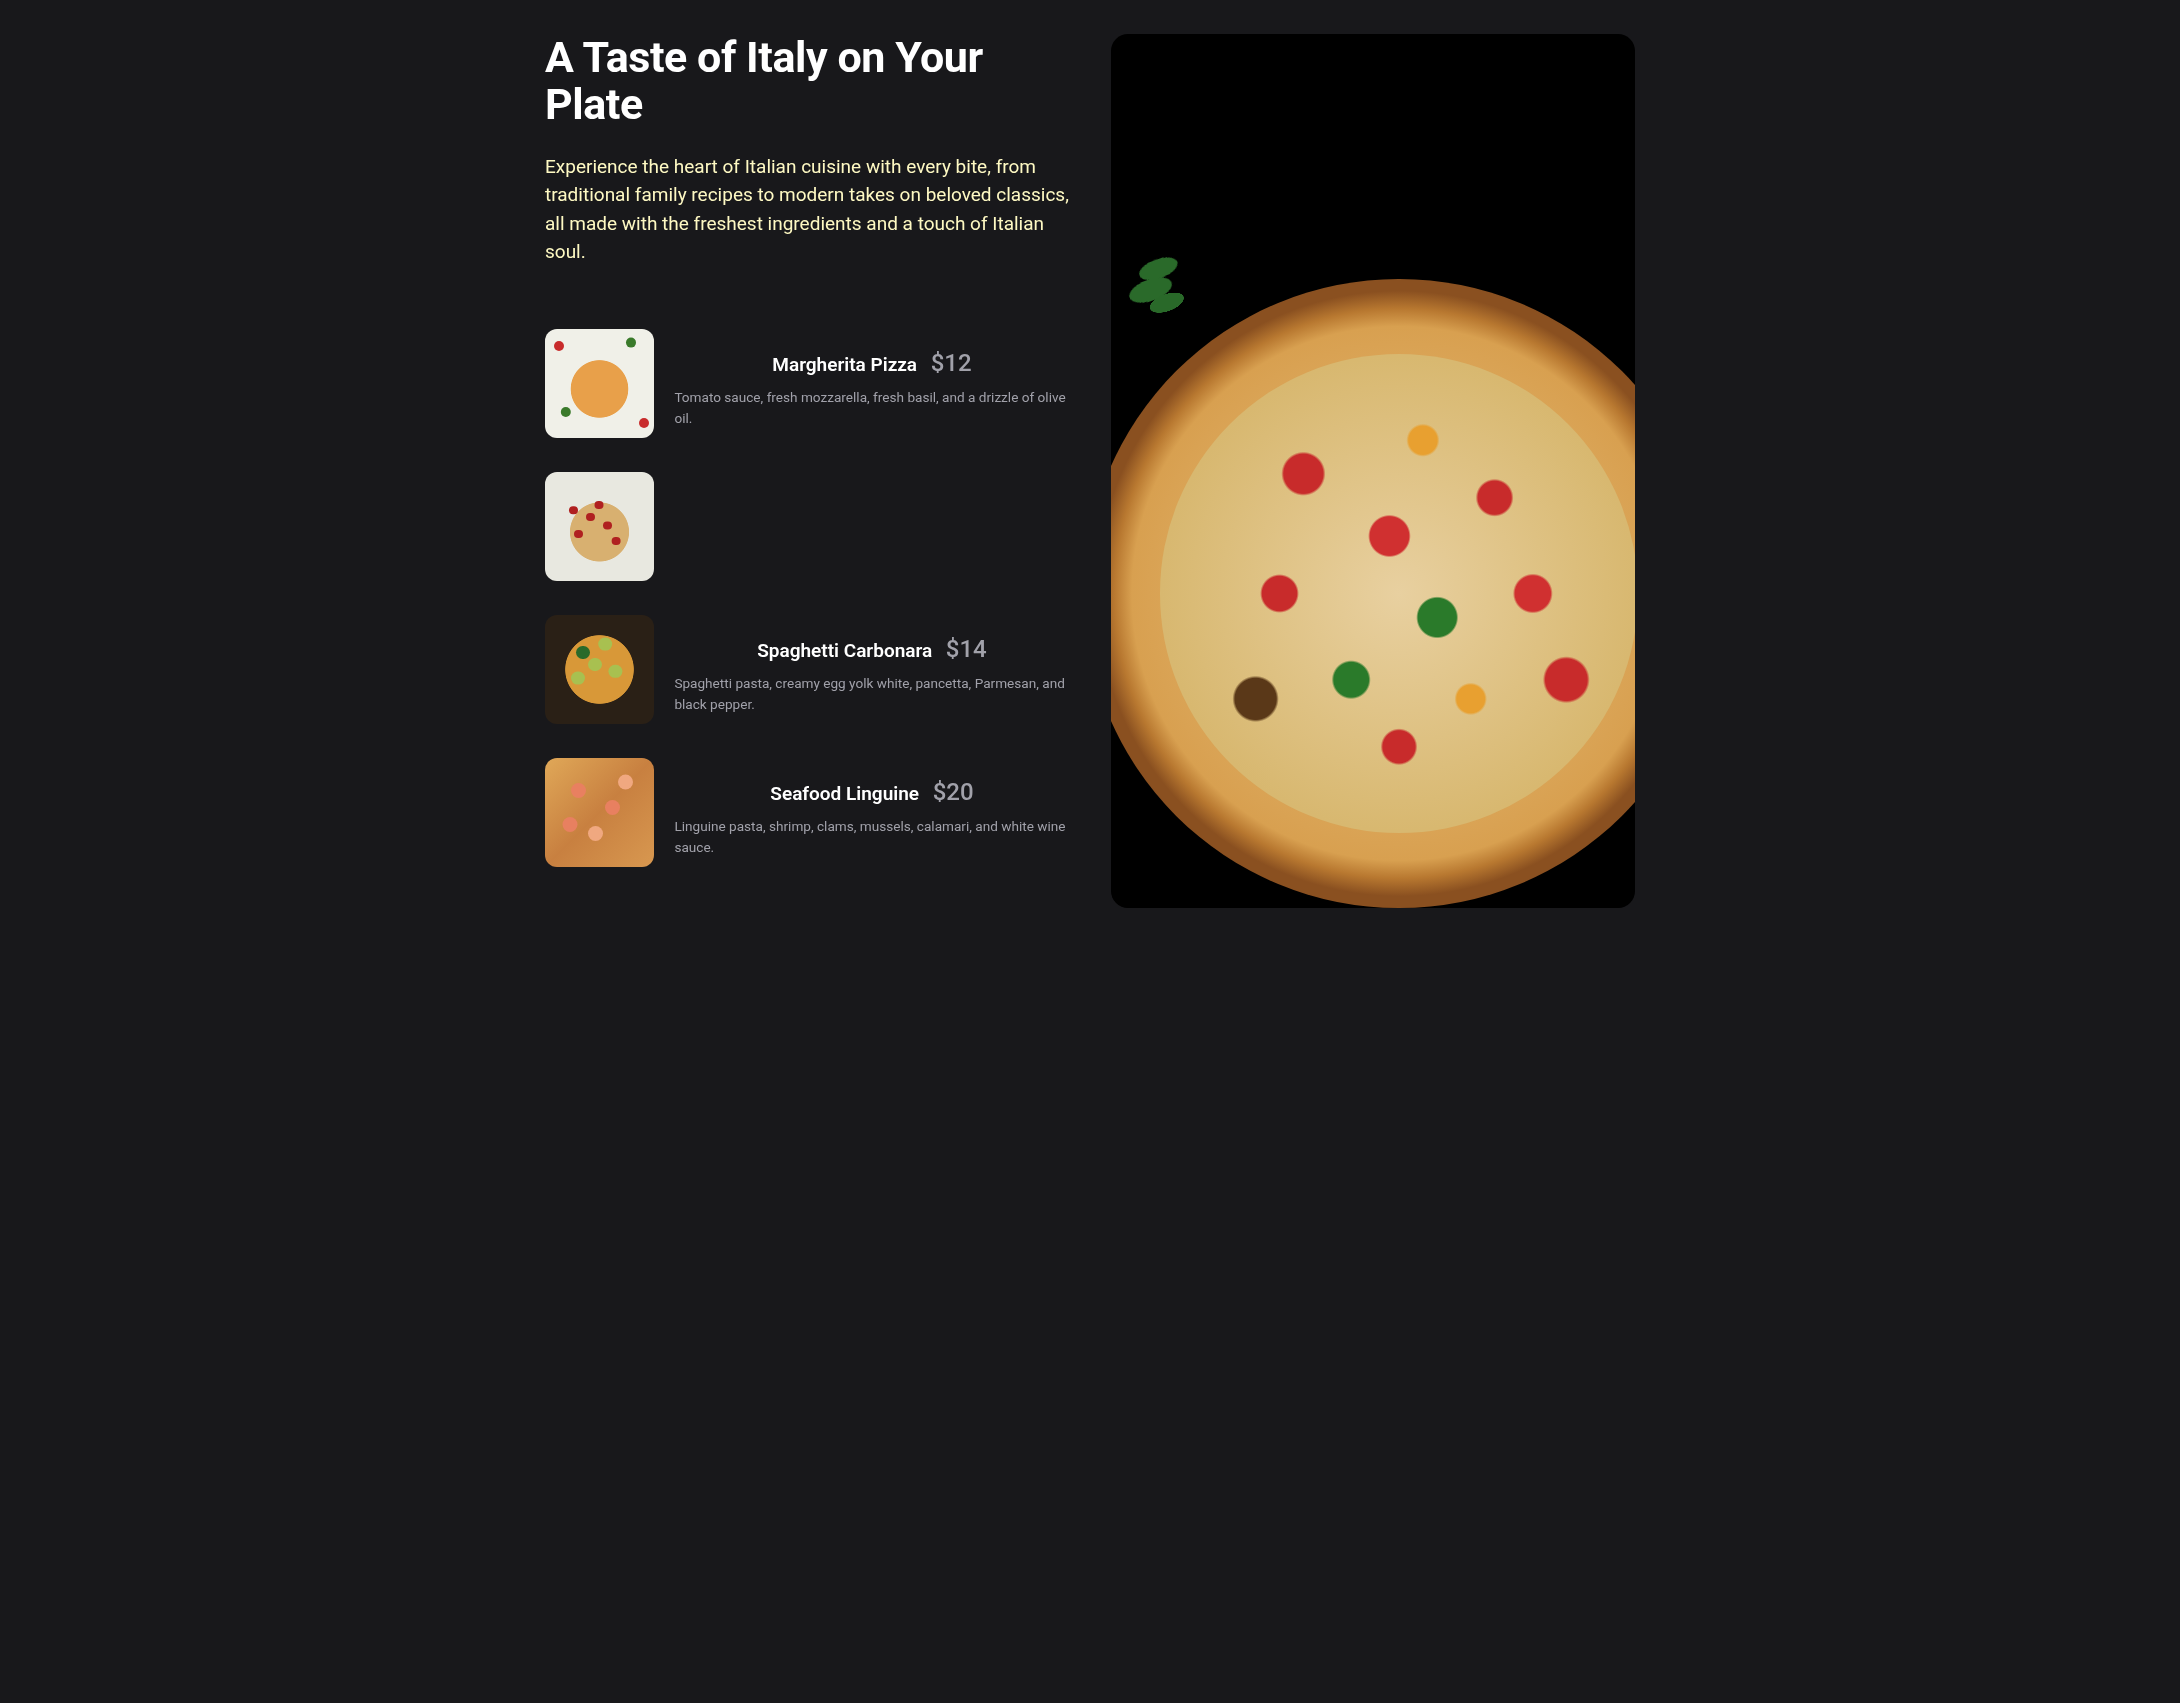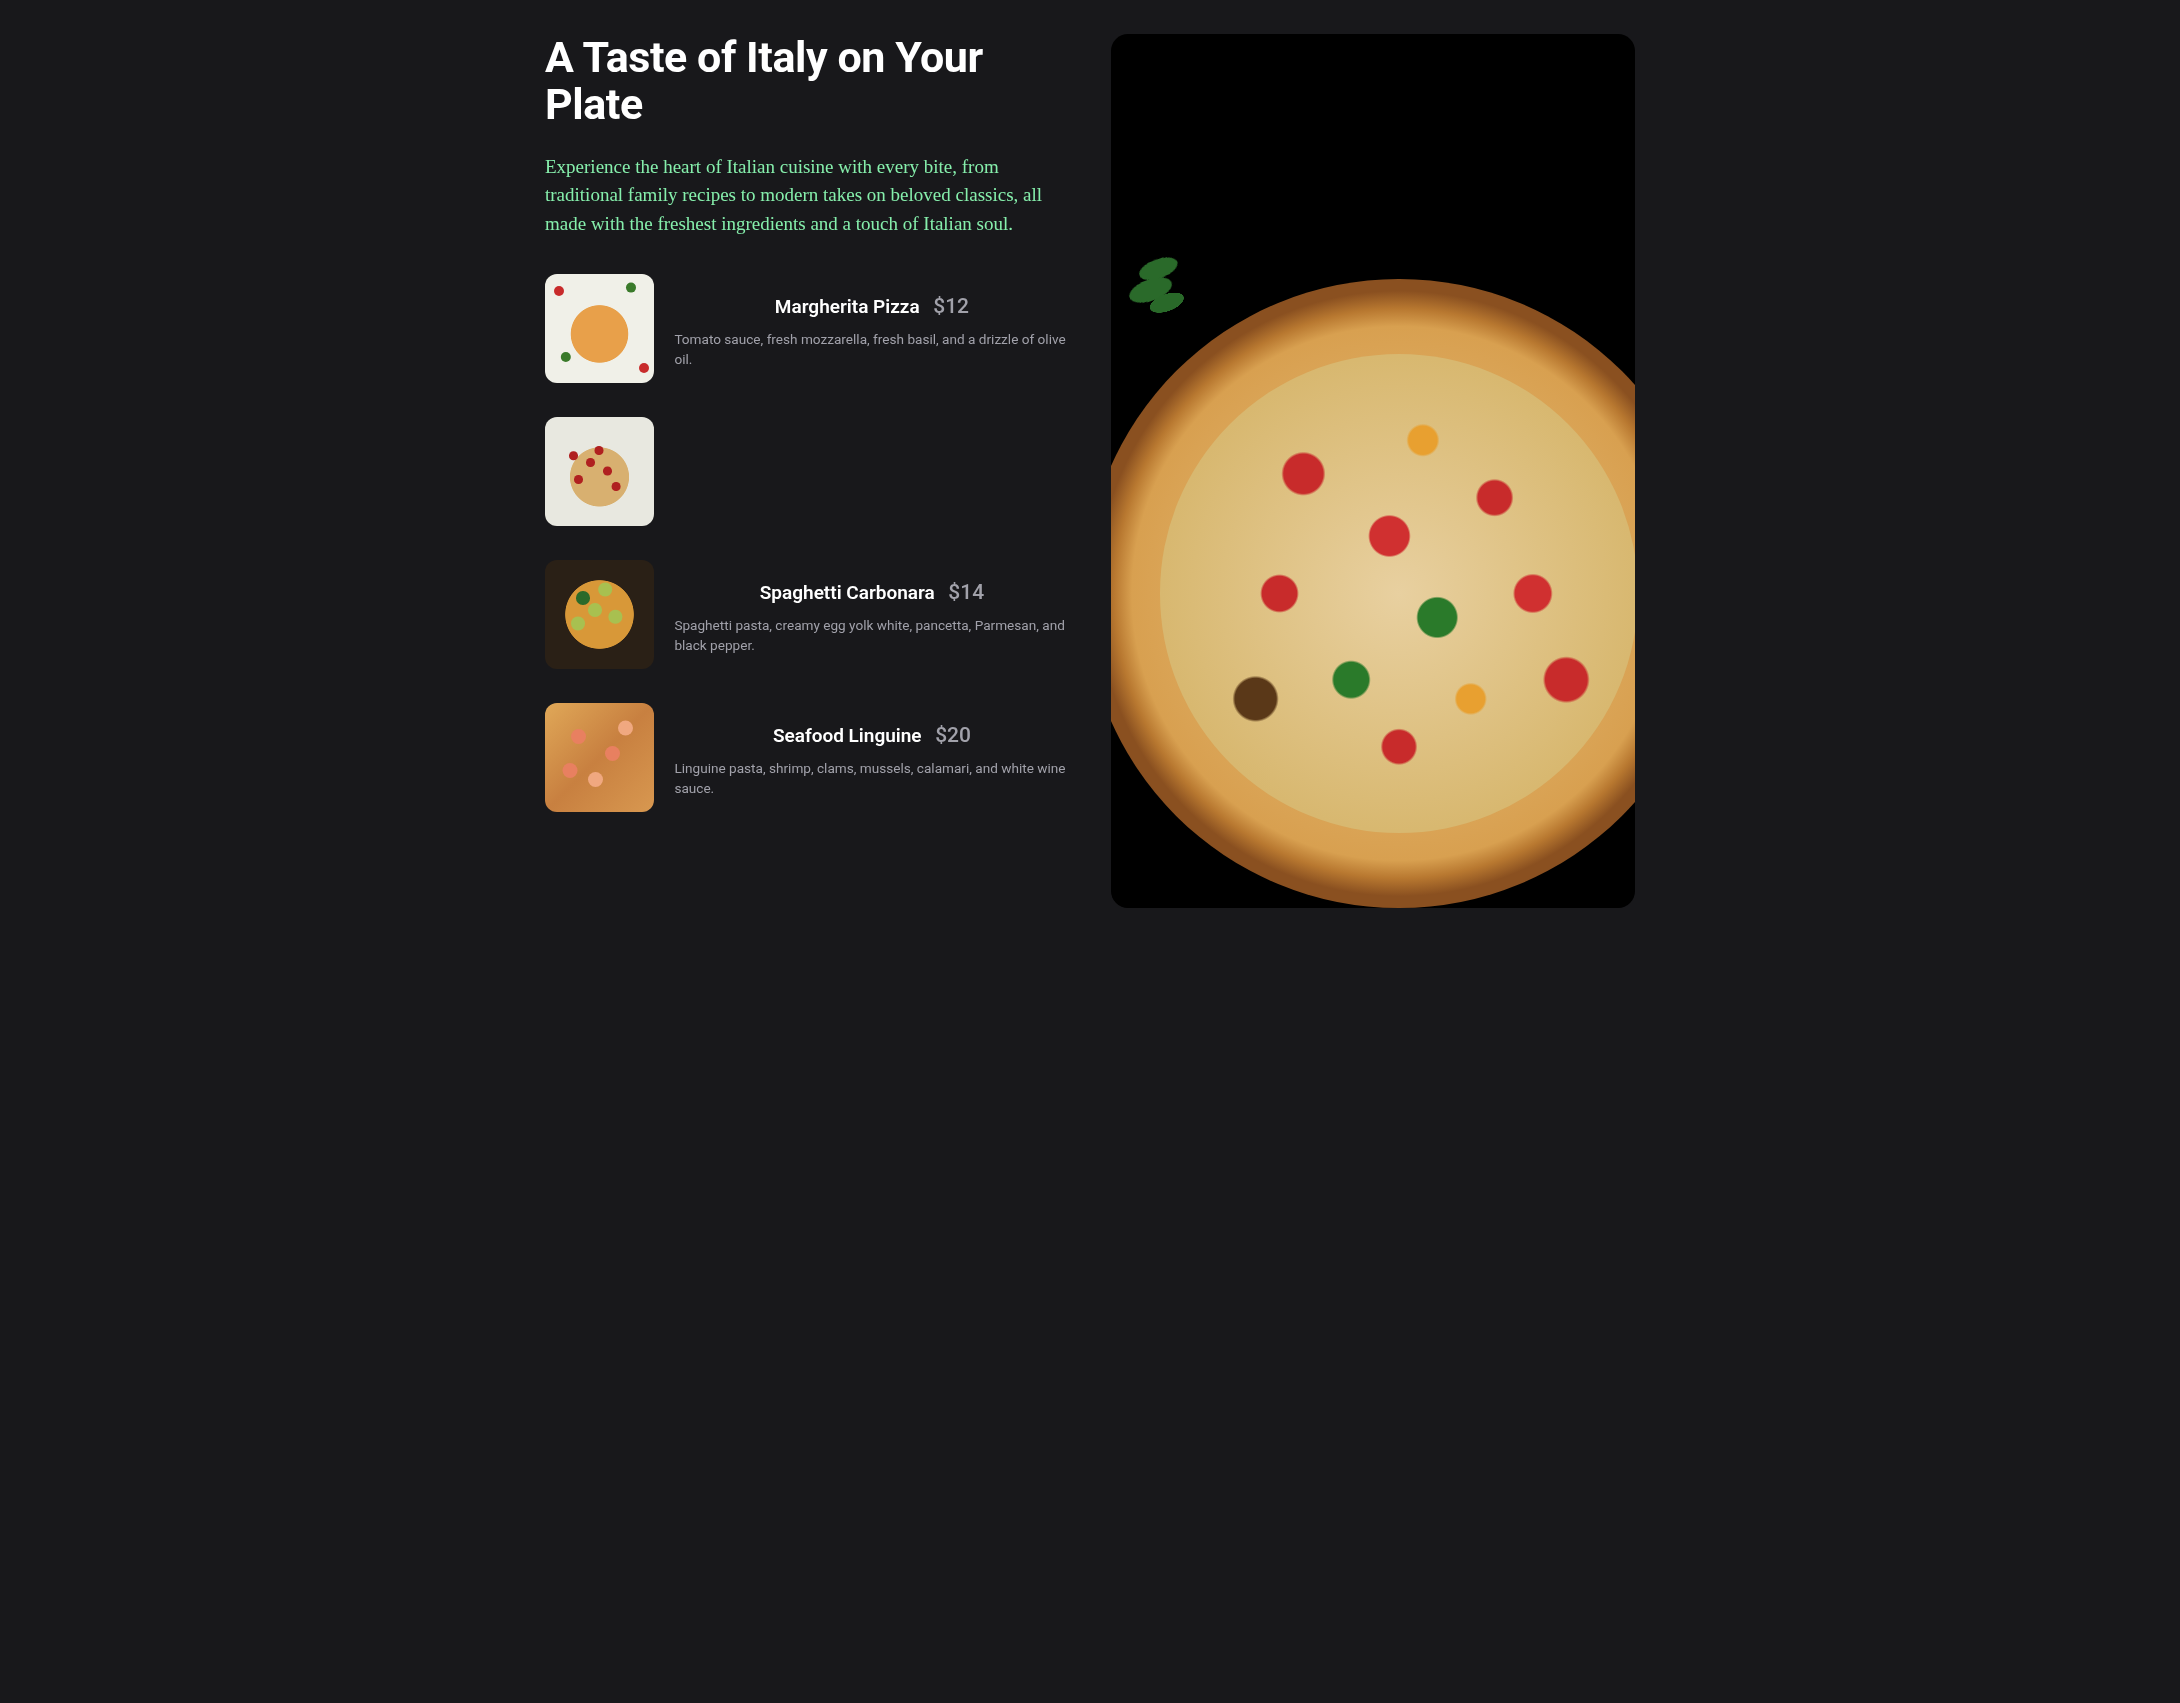--- a/index.html
+++ b/index.html
@@ -32,23 +32,22 @@
       font-size: 43px;
       font-weight: 700;
       line-height: 1.1;
       letter-spacing: -0.01em;
       margin-bottom: 24px;
       color: #fff;
     }
     .hero-subtitle {
       font-size: 19px;
       line-height: 1.5;
-      color: #86efac;
-      margin-bottom: 36px;
-      font-family: Liberation Serif, serif;
+      color: #fef9c3;
+      margin-bottom: 62px;
     }
     .menu-list {
       display: flex;
       flex-direction: column;
       gap: 34px;
     }
     .menu-item {
       display: flex;
       gap: 20.4px;
       align-items: flex-start;
@@ -119,21 +118,21 @@
       align-items: baseline;
       gap: 13.6px;
       margin-bottom: 10.2px;
     }
     .menu-name {
       font-size: 19px;
       font-weight: 600;
       color: #fff;
     }
     .menu-price {
-      font-size: 21px;
+      font-size: 24px;
       font-weight: 500;
       color: #a1a1aa;
       white-space: nowrap;
     }
     .menu-desc {
       font-size: 13.6px;
       line-height: 1.5;
       color: #a1a1aa;
     }
     .hero-image {

